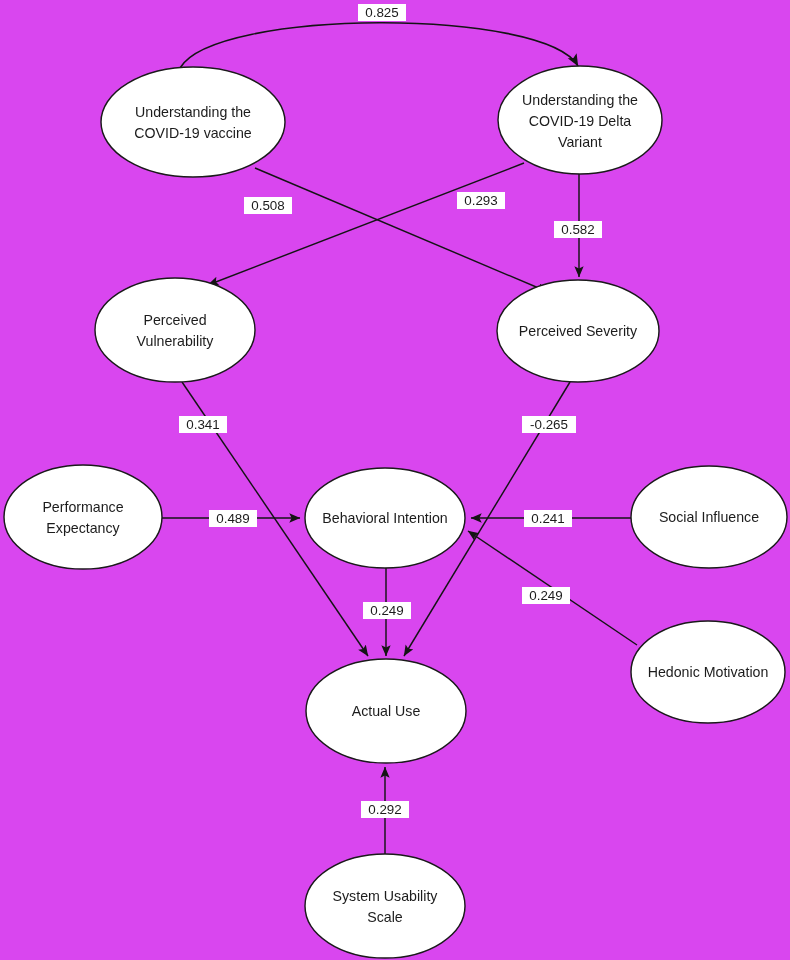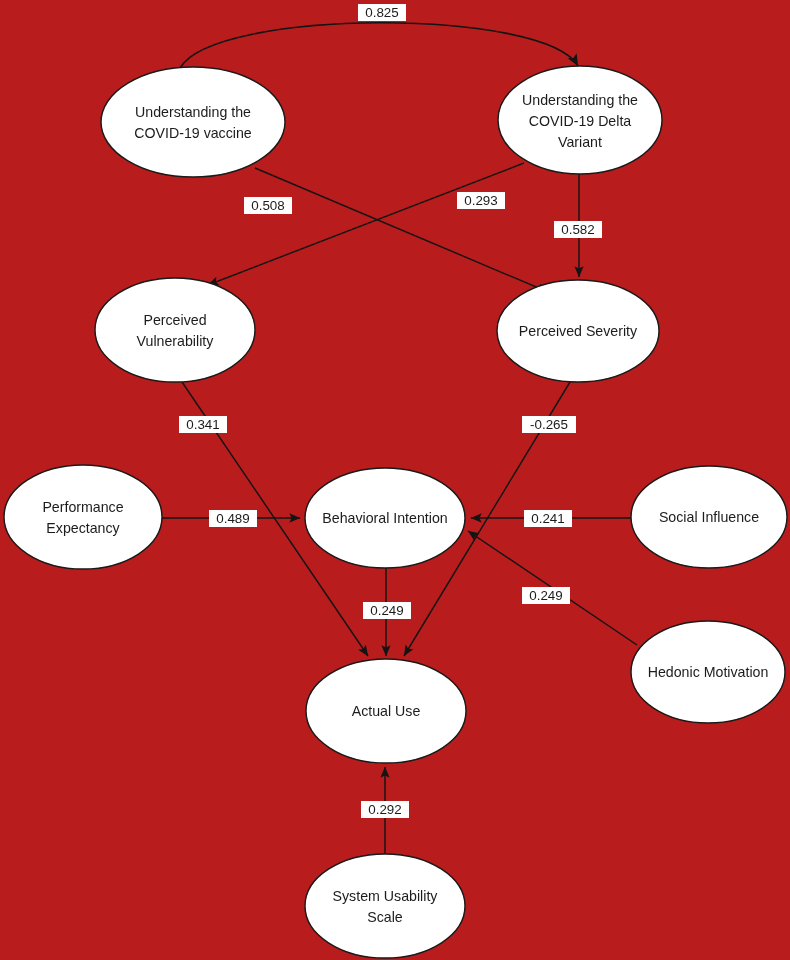--- a/index.html
+++ b/index.html
@@ -10,21 +10,21 @@
   body {
     width: 790px;
     height: 960px;
     font-family: "Liberation Sans", sans-serif;
     overflow: hidden;
   }
   #diagram-root {
     position: relative;
     width: 790px;
     height: 960px;
-    background: #b91c1c;
+    background: #d946ef;
   }
   svg#sem-diagram {
     display: block;
     width: 790px;
     height: 960px;
   }
   .node-ellipse {
     fill: #ffffff;
     stroke: #1a1a1a;
     stroke-width: 1.45;

